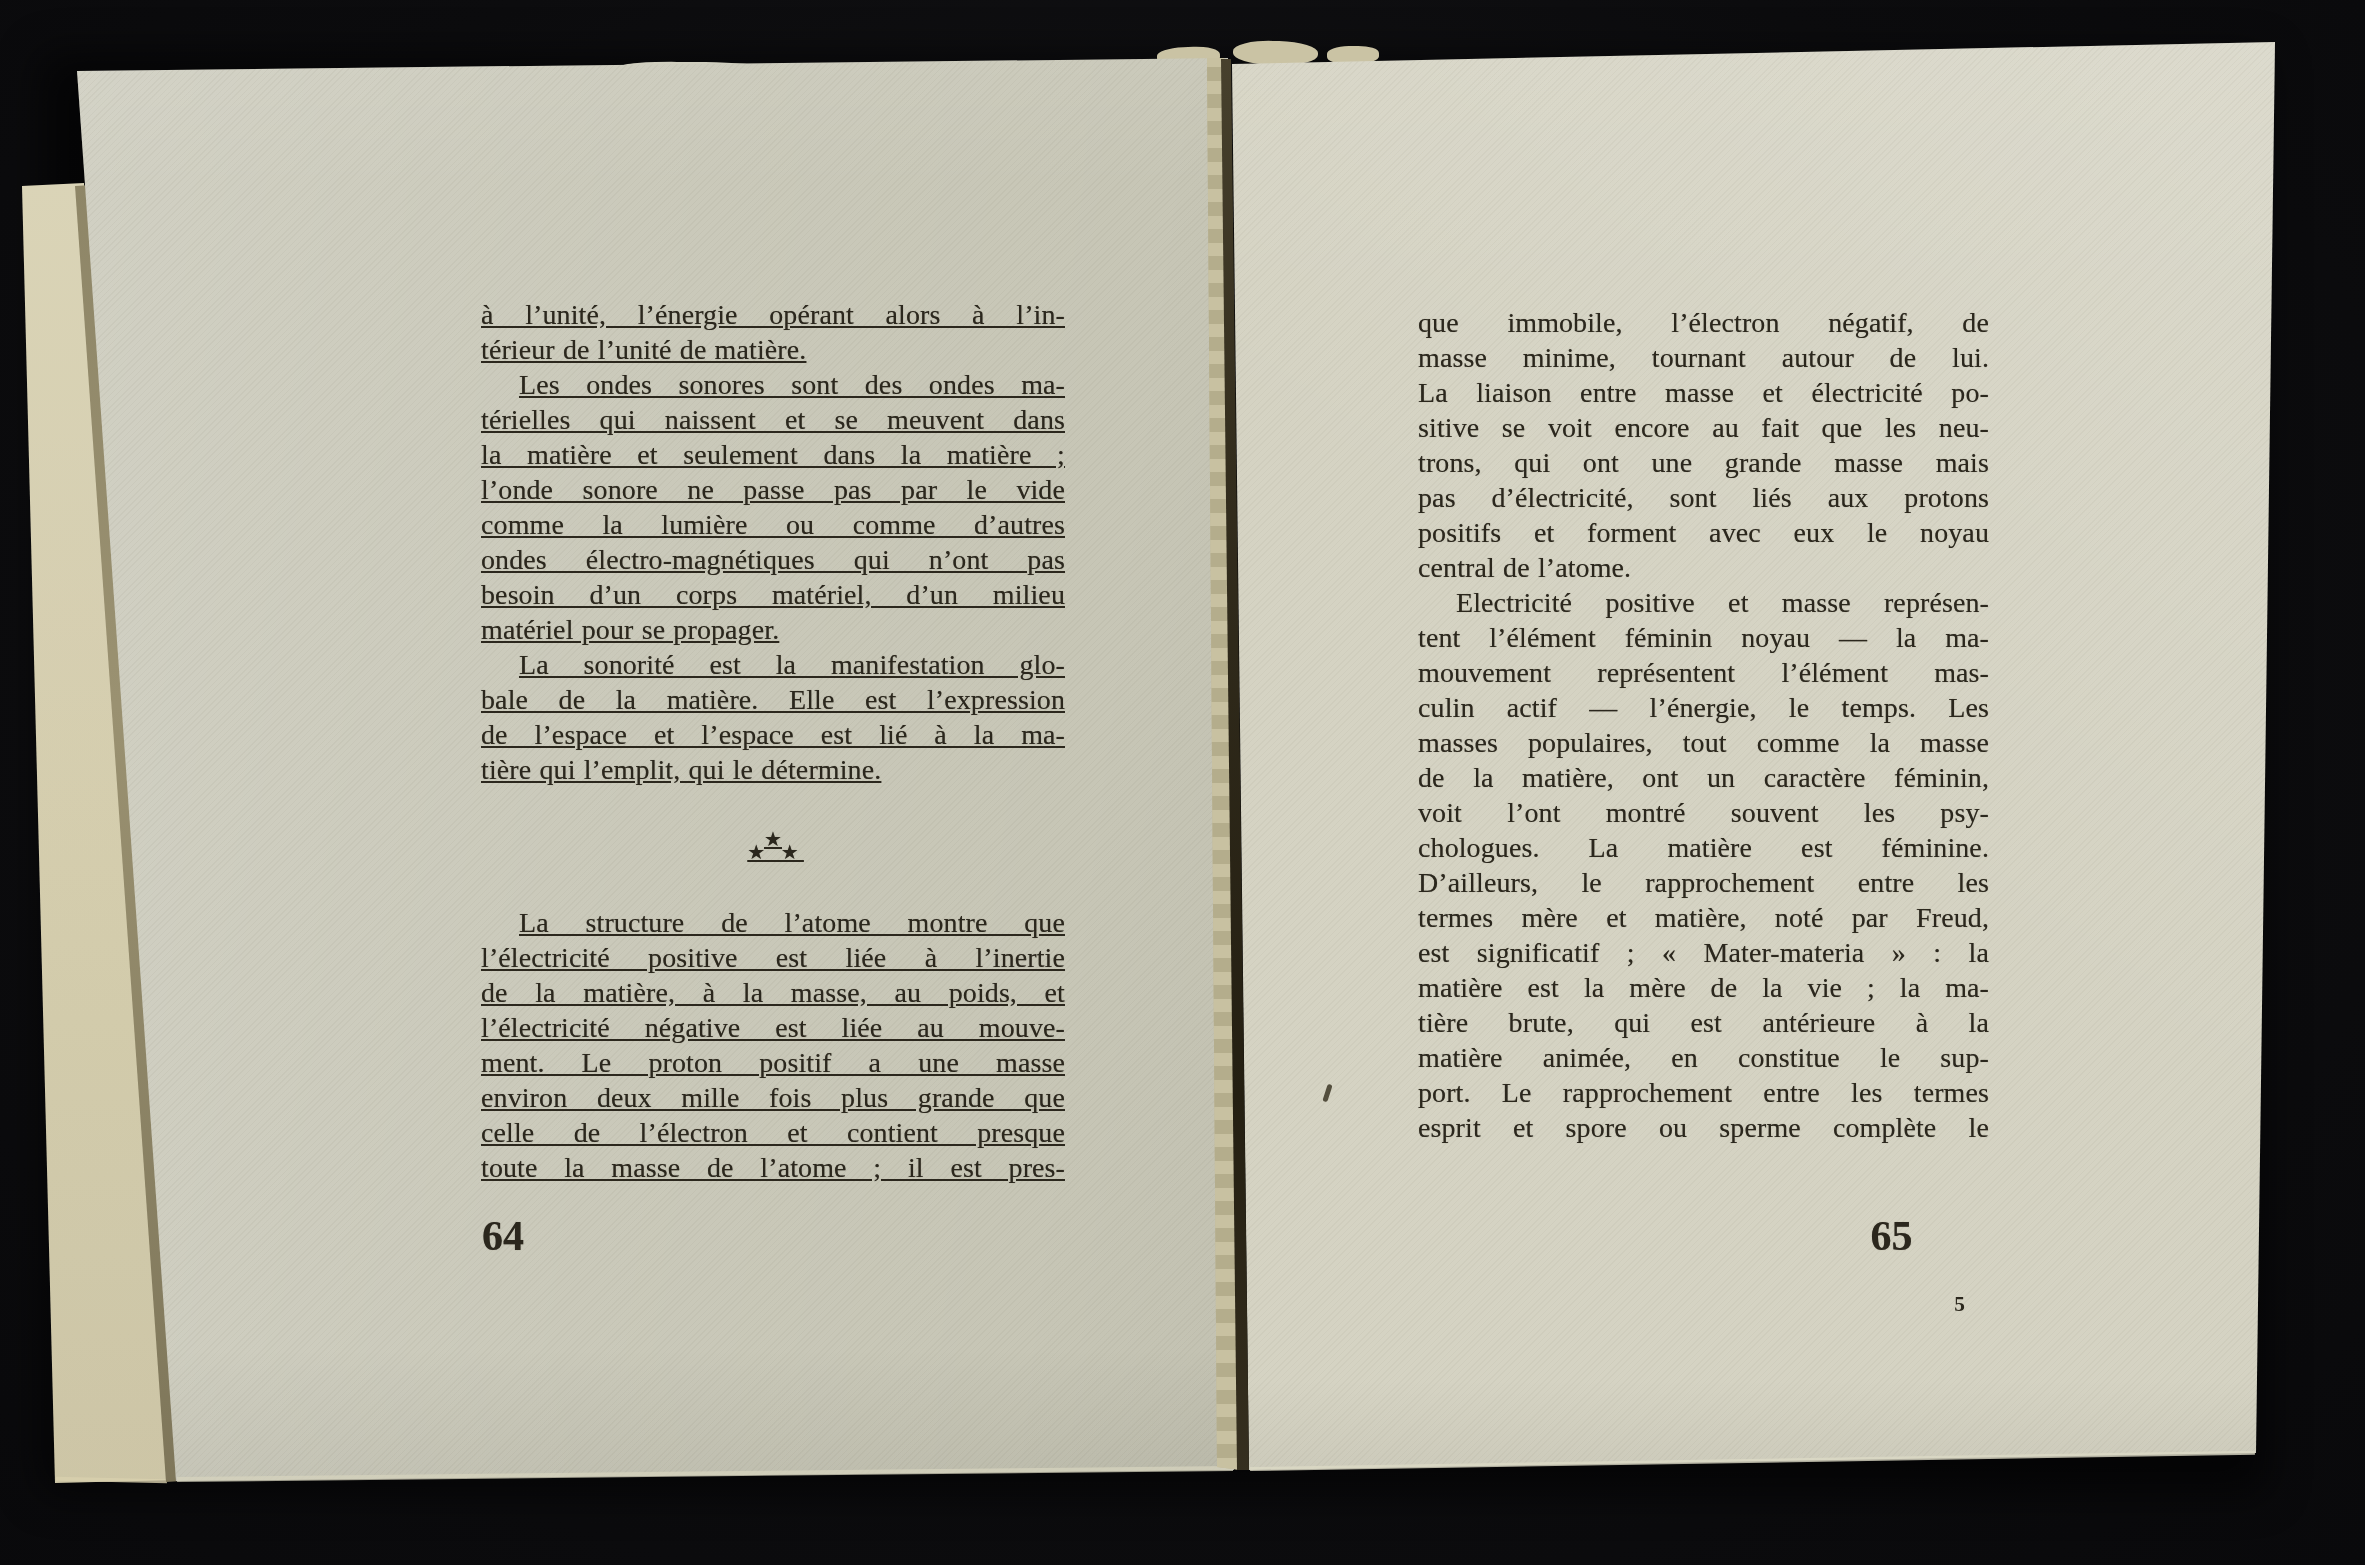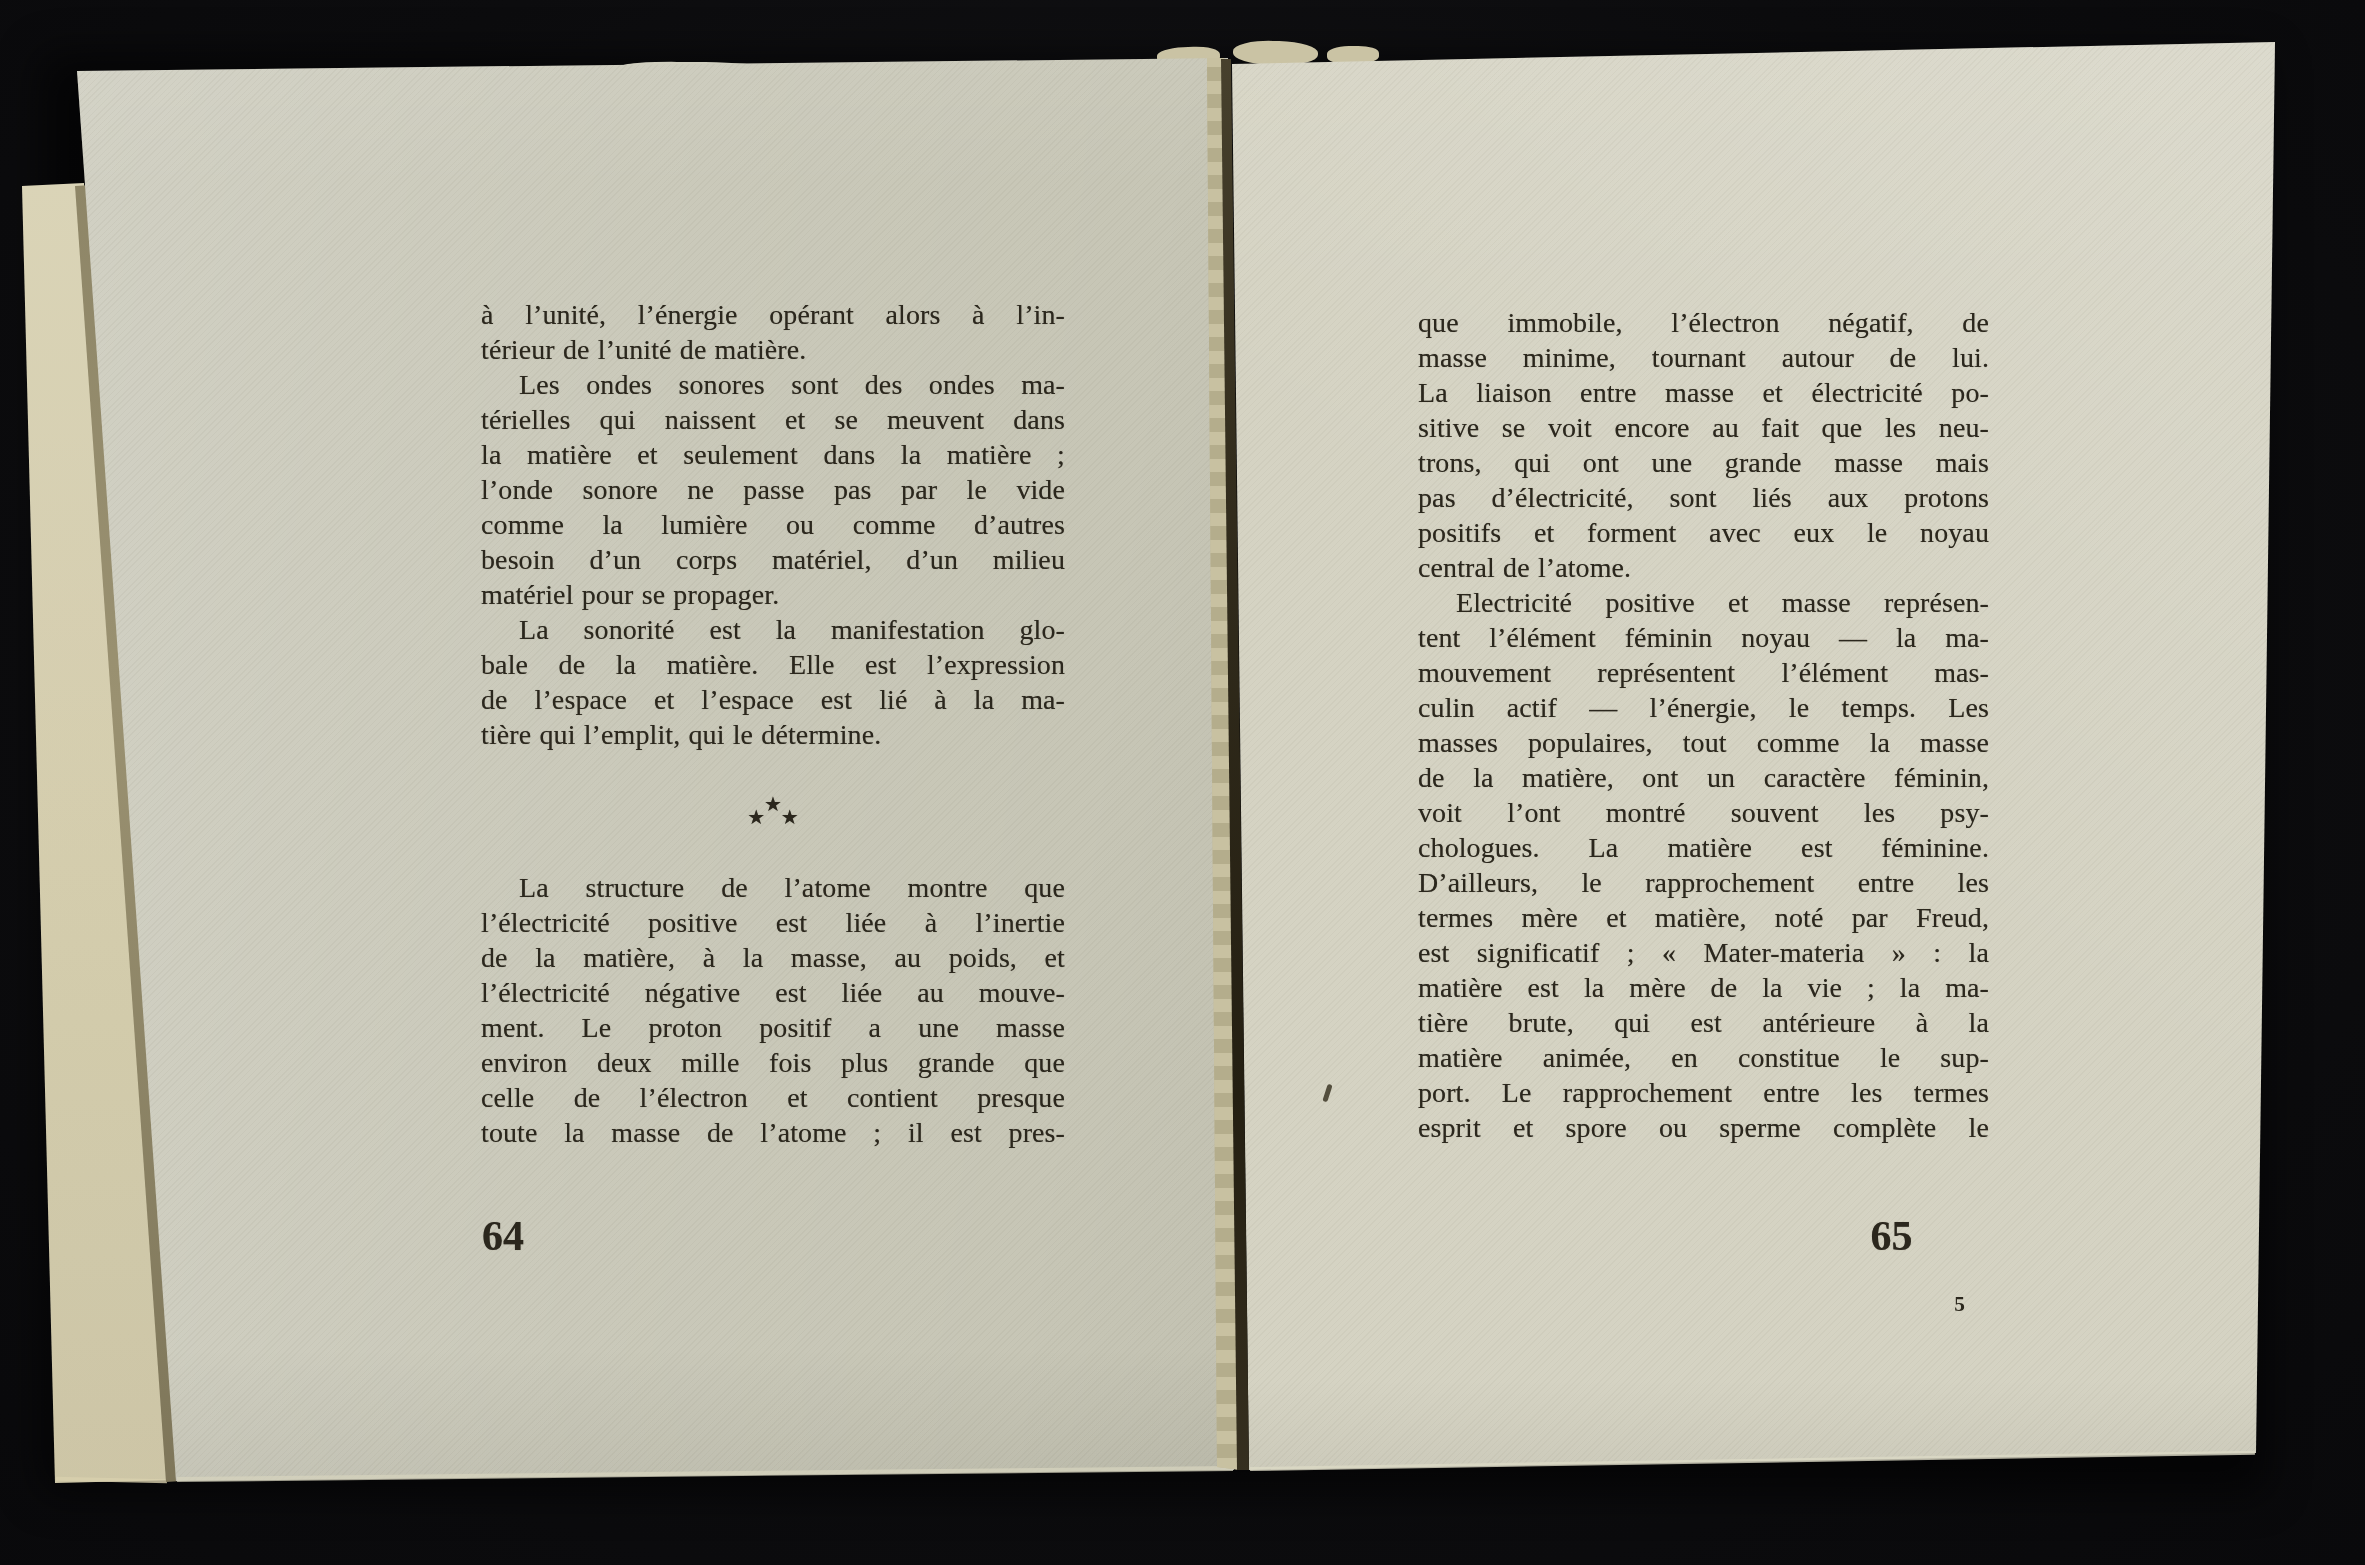--- a/index.html
+++ b/index.html
@@ -79,21 +79,21 @@
     left:0; top:0; width:2366px; height:1566px;
     clip-path:polygon(1221px 59px, 1231px 59px, 1249px 1470px, 1237px 1470px);
     background:linear-gradient(180deg, #4a432f 0%, var(--gutter-crevice,#332d1d) 30%, #241f12 70%, #3a3322 100%);
   }
 
   .stray-mark { left:1325px; top:1084px; width:5.2px; height:18px; background:#3c3626; border-radius:3px; transform:rotate(18deg); opacity:.85; }
 
   
   .text-block { position:absolute; font-size:28px; color:var(--ink,#2b271d);
     text-shadow:0 0 0.7px rgba(43,39,29,.5); }
-  #left-text  { left:481px;  top:297px; width:584px; }
+  #left-text  { left:481px;  top:297px; width:584px;text-decoration:underline; }
   #right-text { left:1399px; top:305px; width:571px;margin-left:19px; }
   .line { height:35px; line-height:35px; text-align:justify; text-align-last:justify;
     letter-spacing:0.1px; word-spacing:1.1px; white-space:normal; }
   .line.endline { text-align-last:left; }
   .line.indent { text-indent:38px; }
   .ornament { height:118px; display:flex; flex-direction:column; align-items:center; justify-content:center; }
   .orn-top    { font-size:20px; line-height:19px; }
   .orn-bottom { font-size:20px; line-height:19px; margin-top:-6.7px; letter-spacing:5.2px; padding-left:5.2px; }
 
   .page-number { position:absolute; font-size:42px; font-weight:bold; color:var(--ink,#2b271d);
@@ -129,20 +129,21 @@
   <div class="layer stray-mark"></div>
 
   <div class="text-block" id="left-text">
       <div class="line">à l’unité, l’énergie opérant alors à l’in-</div>
       <div class="line endline">térieur de l’unité de matière.</div>
       <div class="line indent">Les ondes sonores sont des ondes ma-</div>
       <div class="line">térielles qui naissent et se meuvent dans</div>
       <div class="line">la matière et seulement dans la matière ;</div>
       <div class="line">l’onde sonore ne passe pas par le vide</div>
       <div class="line">comme la lumière ou comme d’autres</div>
+      <div class="line">ondes électro-magnétiques qui n’ont pas</div>
       <div class="line">besoin d’un corps matériel, d’un milieu</div>
       <div class="line endline">matériel pour se propager.</div>
       <div class="line indent">La sonorité est la manifestation glo-</div>
       <div class="line">bale de la matière. Elle est l’expression</div>
       <div class="line">de l’espace et l’espace est lié à la ma-</div>
       <div class="line endline">tière qui l’emplit, qui le détermine.</div>
       <div class="ornament">
         <div class="orn-top">★</div>
         <div class="orn-bottom">★ ★</div>
       </div>

